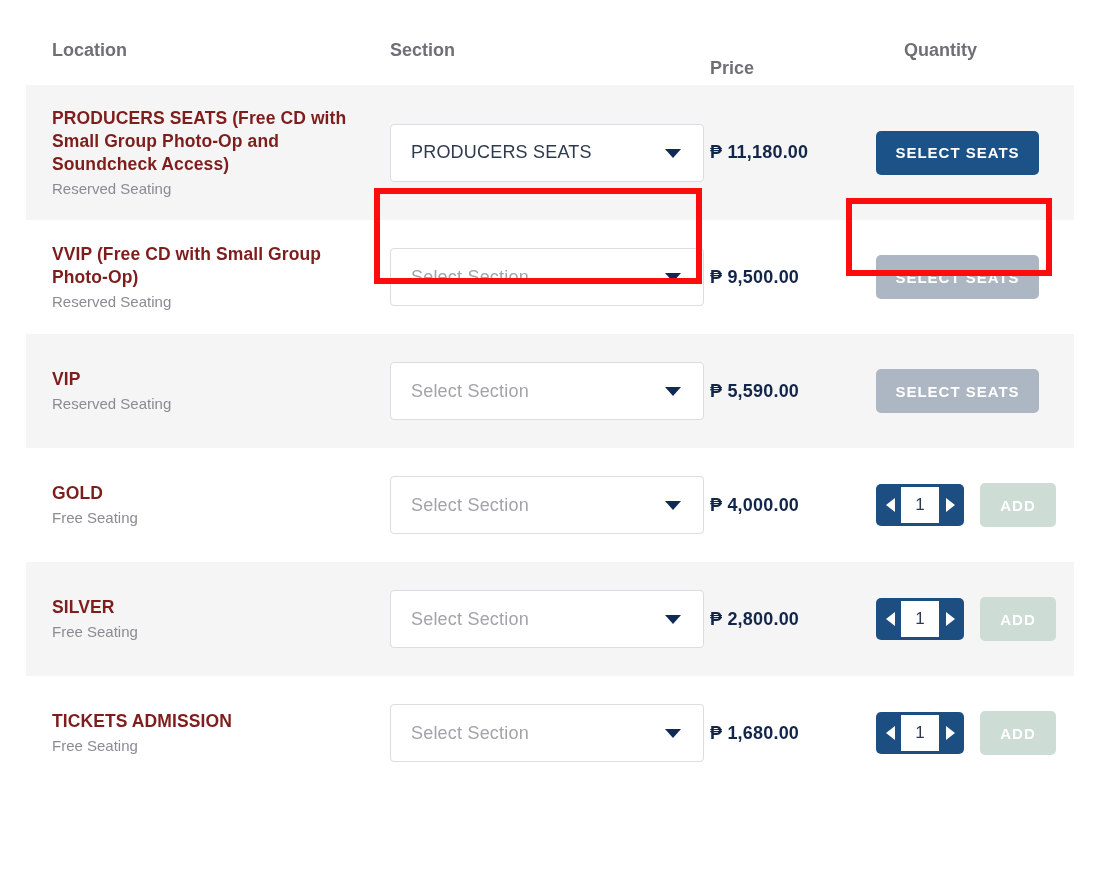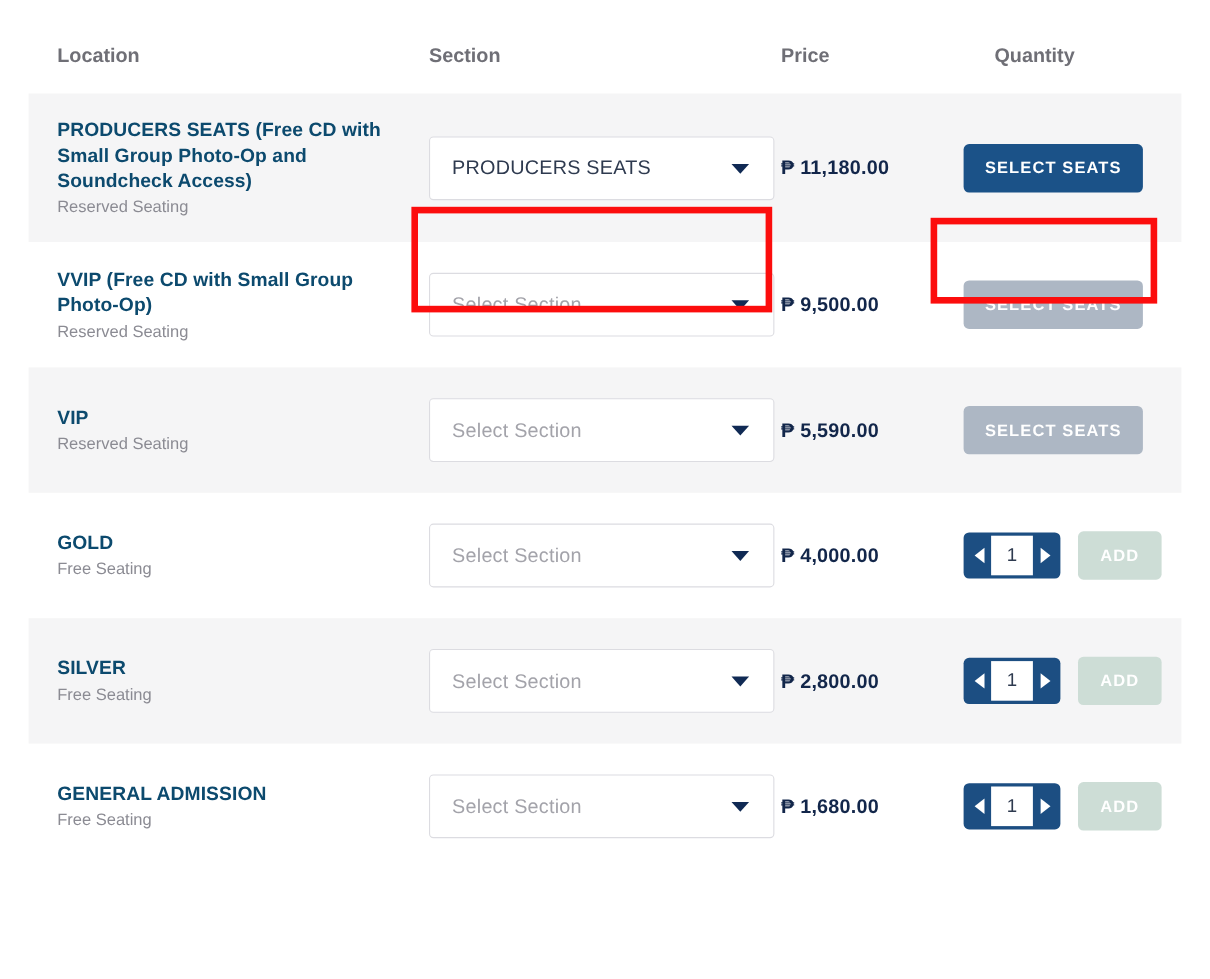--- a/index.html
+++ b/index.html
@@ -45,21 +45,21 @@
   .col-head .cell {
     position: absolute;
     top: 40px;
     font-size: 18px;
     font-weight: bold;
     color: #6f6f76;
   }
 
   .ch-location { left: 52px; }
   .ch-section  { left: 390px; }
-  .ch-price    { left: 710px; }
+  .ch-price    { left: 710px; margin-top: 18px; }
   .ch-quantity { left: 876px; margin-left: 28px; }
 
   
   .rows { position: relative; }
 
   .row {
     position: relative;
     display: flex;
     align-items: center;
     padding-left: 52px;
@@ -84,21 +84,21 @@
   
   .loc {
     width: 338px;
     flex: 0 0 338px;
     padding-right: 16px;
   }
 
   .loc-name {
     font-size: 17.5px;
     font-weight: bold;
-    color: #0c4a6e;
+    color: #7f1d1d;
     line-height: 1.32;
     letter-spacing: 0.1px;
   }
 
   .loc-sub {
     font-size: 15px;
     color: #8b8b93;
     margin-top: 3px;
     line-height: 1.3;
   }
@@ -363,21 +363,21 @@
             <input class="step-field" value="1" style="">
             <button class="step-arrow">
               <span class="tri-right"></span>
             </button>
           </div>
           <button class="btn-add">ADD</button>
         </div>
       </div>
       <div class="row">
         <div class="loc">
-          <div class="loc-name">GENERAL ADMISSION</div>
+          <div class="loc-name">TICKETS ADMISSION</div>
           <div class="loc-sub">Free Seating</div>
         </div>
         <div class="sec">
           <div class="select placeholder">
             <span class="select-value">Select Section</span>
             <span class="chevron"></span>
           </div>
         </div>
         <div class="price">₱ 1,680.00</div>
         <div class="qty">

